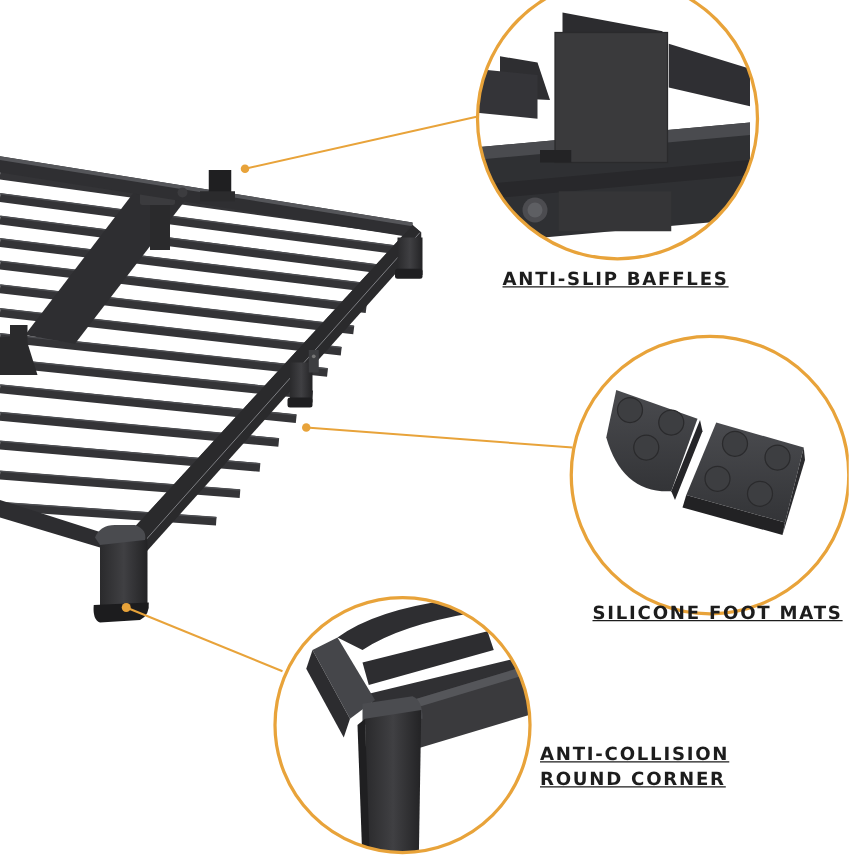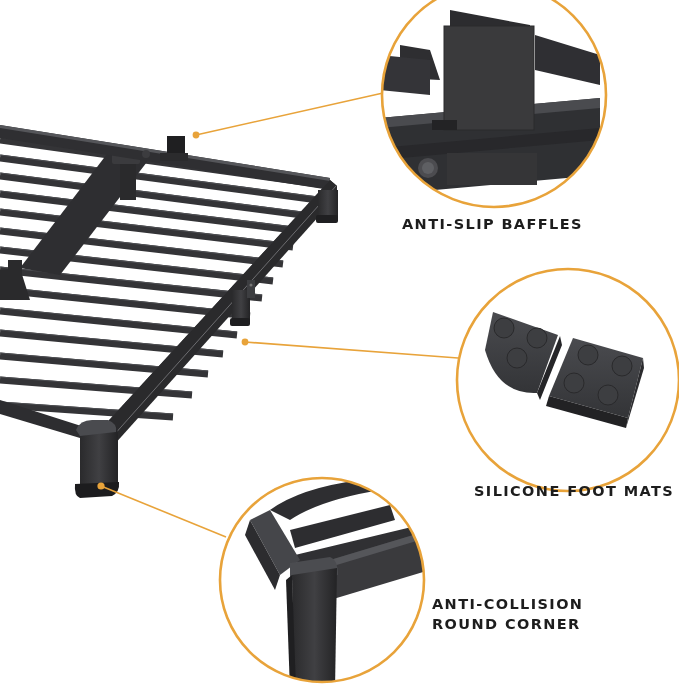--- a/index.html
+++ b/index.html
@@ -8,21 +8,21 @@
   svg.art { position: absolute; left: 0; top: 0; }
   .label {
     position: absolute;
     color: #1d1d1d;
     font-weight: bold;
     font-size: 14.5px;
     letter-spacing: 1.4px;
     line-height: 20px;
     white-space: nowrap;
   }
-  .label span { display: block; }
+  .label span { display: block; text-decoration: underline; }
 </style>
 </head>
 <body>
 
 <div class="stage">
 
   <svg class="art" width="679" height="684" viewBox="0 0 679 684">
     <defs>
       <clipPath id="c1">
           <circle cx="494" cy="95" r="112"></circle>

